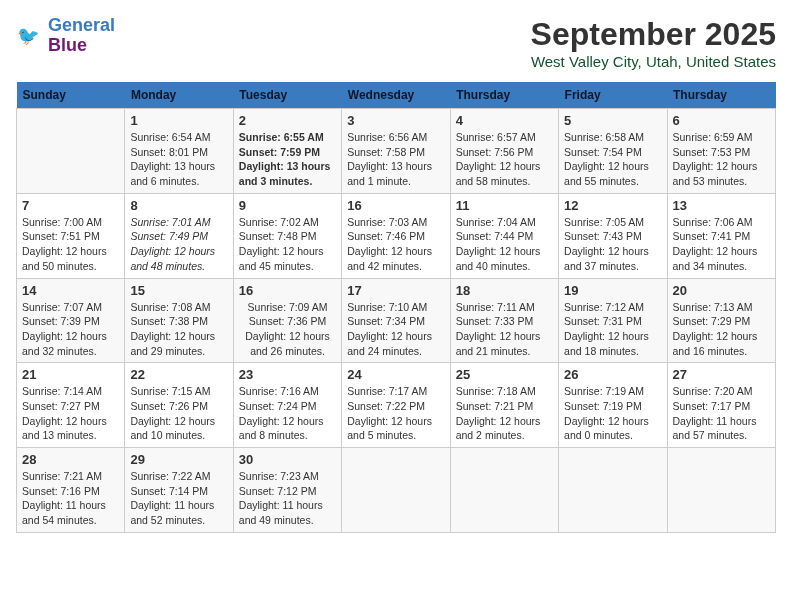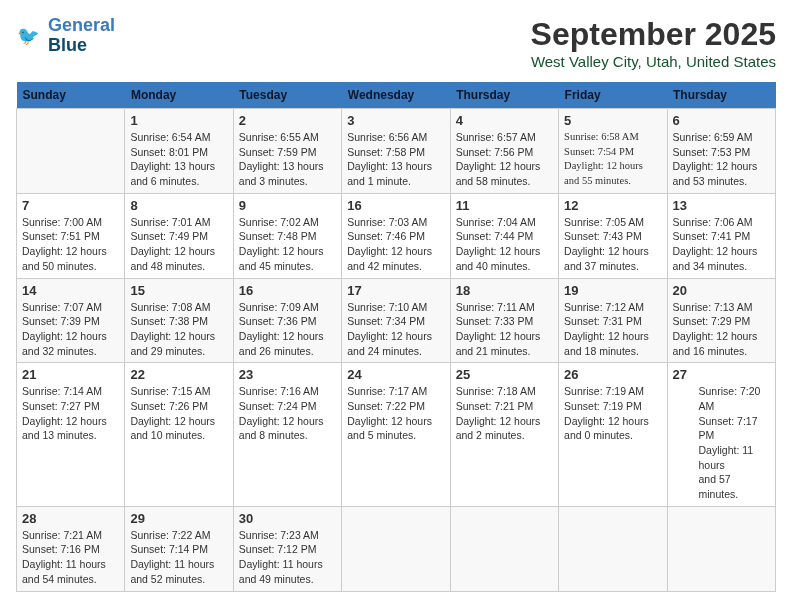--- a/index.html
+++ b/index.html
@@ -90,21 +90,21 @@
 
 <div class="header">
   <div class="logo">
     <div class="logo-bird">
       <svg viewBox="0 0 40 40" xmlns="http://www.w3.org/2000/svg">
         <text x="2" y="28" font-size="26" fill="#3a7abf">🐦</text>
       </svg>
     </div>
     <div class="logo-text">
       <div><span>General</span></div>
-      <div><span style="color:#0c4a6e">Blue</span></div>
+      <div><span style="color:#701a75">Blue</span></div>
     </div>
   </div>
   <div class="title-block">
     <div class="month-title">September 2025</div>
     <div class="subtitle">West Valley City, Utah, United States</div>
   </div>
 </div>
 
 <table>
   <thead>
@@ -123,42 +123,42 @@
         <td></td>
         <td>
           <div class="day-number">1</div>
           <div class="day-info" style="white-space: pre-line;">Sunrise: 6:54 AM
 Sunset: 8:01 PM
 Daylight: 13 hours
 and 6 minutes.</div>
         </td>
         <td>
           <div class="day-number">2</div>
-          <div class="day-info" style="white-space: pre-line;">Sunrise: 6:55 AM
+          <div class="day-info" style="white-space: pre-line; font-weight: bold;">Sunrise: 6:55 AM
 Sunset: 7:59 PM
 Daylight: 13 hours
 and 3 minutes.</div>
         </td>
         <td>
           <div class="day-number">3</div>
           <div class="day-info" style="white-space: pre-line;">Sunrise: 6:56 AM
 Sunset: 7:58 PM
 Daylight: 13 hours
 and 1 minute.</div>
         </td>
         <td>
           <div class="day-number">4</div>
           <div class="day-info" style="white-space: pre-line;">Sunrise: 6:57 AM
 Sunset: 7:56 PM
 Daylight: 12 hours
 and 58 minutes.</div>
         </td>
         <td>
           <div class="day-number">5</div>
-          <div class="day-info" style="white-space: pre-line; font-family: Liberation Serif, serif;">Sunrise: 6:58 AM
+          <div class="day-info" style="white-space: pre-line;">Sunrise: 6:58 AM
 Sunset: 7:54 PM
 Daylight: 12 hours
 and 55 minutes.</div>
         </td>
         <td>
           <div class="day-number">6</div>
           <div class="day-info" style="white-space: pre-line;">Sunrise: 6:59 AM
 Sunset: 7:53 PM
 Daylight: 12 hours
 and 53 minutes.</div>
@@ -167,21 +167,21 @@
       <tr>
         <td>
           <div class="day-number">7</div>
           <div class="day-info" style="white-space: pre-line;">Sunrise: 7:00 AM
 Sunset: 7:51 PM
 Daylight: 12 hours
 and 50 minutes.</div>
         </td>
         <td>
           <div class="day-number">8</div>
-          <div class="day-info" style="white-space: pre-line;">Sunrise: 7:01 AM
+          <div class="day-info" style="white-space: pre-line; font-style: italic;">Sunrise: 7:01 AM
 Sunset: 7:49 PM
 Daylight: 12 hours
 and 48 minutes.</div>
         </td>
         <td>
           <div class="day-number">9</div>
           <div class="day-info" style="white-space: pre-line;">Sunrise: 7:02 AM
 Sunset: 7:48 PM
 Daylight: 12 hours
 and 45 minutes.</div>
@@ -225,21 +225,21 @@
         </td>
         <td>
           <div class="day-number">15</div>
           <div class="day-info" style="white-space: pre-line;">Sunrise: 7:08 AM
 Sunset: 7:38 PM
 Daylight: 12 hours
 and 29 minutes.</div>
         </td>
         <td>
           <div class="day-number">16</div>
-          <div class="day-info" style="white-space: pre-line;">Sunrise: 7:09 AM
+          <div class="day-info" style="white-space: pre-line; text-align: center;">Sunrise: 7:09 AM
 Sunset: 7:36 PM
 Daylight: 12 hours
 and 26 minutes.</div>
         </td>
         <td>
           <div class="day-number">17</div>
           <div class="day-info" style="white-space: pre-line;">Sunrise: 7:10 AM
 Sunset: 7:34 PM
 Daylight: 12 hours
 and 24 minutes.</div>
@@ -304,21 +304,21 @@
         </td>
         <td>
           <div class="day-number">26</div>
           <div class="day-info" style="white-space: pre-line;">Sunrise: 7:19 AM
 Sunset: 7:19 PM
 Daylight: 12 hours
 and 0 minutes.</div>
         </td>
         <td>
           <div class="day-number">27</div>
-          <div class="day-info" style="white-space: pre-line; margin-left: 26px;">Sunrise: 7:20 AM
+          <div class="day-info" style="white-space: pre-line;">Sunrise: 7:20 AM
 Sunset: 7:17 PM
 Daylight: 11 hours
 and 57 minutes.</div>
         </td>
       </tr>
       <tr>
         <td>
           <div class="day-number">28</div>
           <div class="day-info" style="white-space: pre-line;">Sunrise: 7:21 AM
 Sunset: 7:16 PM

